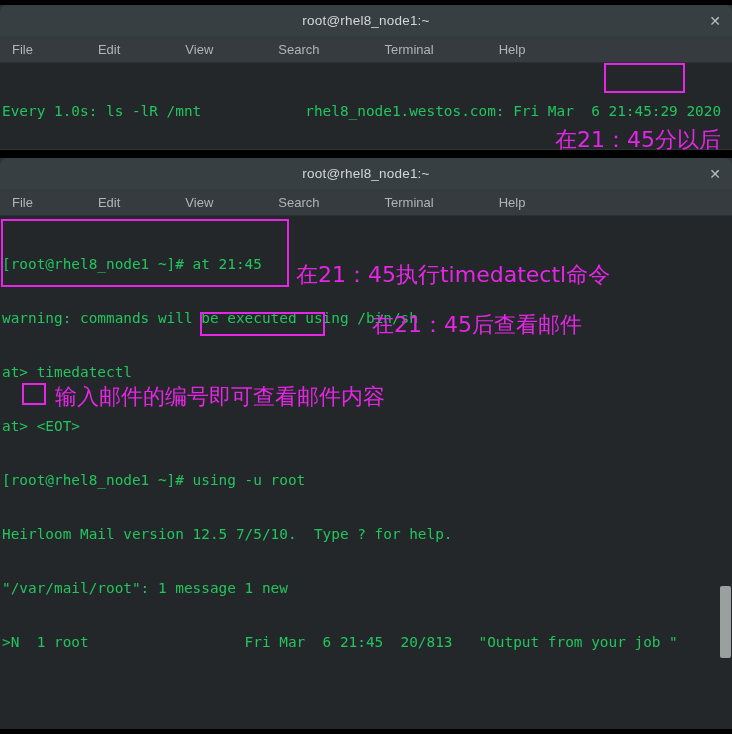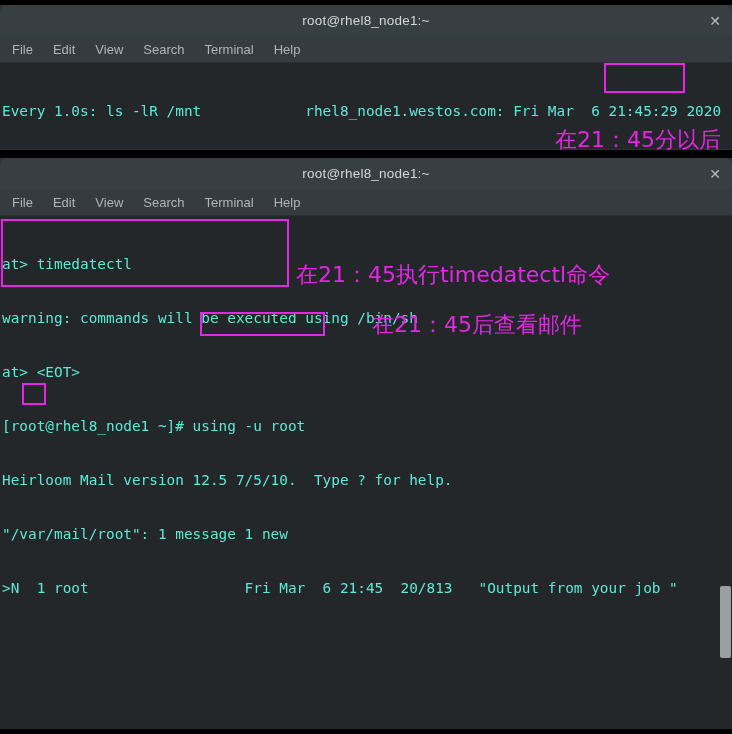--- a/index.html
+++ b/index.html
@@ -57,32 +57,33 @@
     cursor: pointer;
   }
 
   .menubar {
     height: 26px;
     background: #353b3e;
     display: flex;
     align-items: center;
     padding-left: 12px;
     border-bottom: 1px solid #2b3133;
+    gap: 45px;
   }
   .menu-item {
     color: #b0b6b7;
     font-family: "Liberation Sans", sans-serif;
     font-size: 13px;
     margin-right: 20px;
     cursor: pointer;
   }
 
   .term-body {
     background: #232729;
-    color: #5eead4;
+    color: #22c55e;
     font-family: "DejaVu Sans Mono", "Liberation Mono", monospace;
     font-size: 14.4px;
     line-height: 18px;
     padding: 3px 0 0 2px;
     white-space: pre;
     overflow: hidden;
     position: relative;
   }
   .term-body .line {
     height: 18px;
@@ -170,22 +171,23 @@
     <div class="menubar">
       <span class="menu-item">File</span>
       <span class="menu-item">Edit</span>
       <span class="menu-item">View</span>
       <span class="menu-item">Search</span>
       <span class="menu-item">Terminal</span>
       <span class="menu-item">Help</span>
     </div>
 
     <div class="term-body">
+      <div class="line">[root@rhel8_node1 ~]# at 21:45</div>
+      <div class="line">warning: commands will be executed using /bin/sh</div>
       <div class="line">at&gt; timedatectl</div>
-      <div class="line">warning: commands will be executed using /bin/sh</div>
       <div class="line">at&gt; &lt;EOT&gt;</div>
       <div class="line">[root@rhel8_node1 ~]# using -u root</div>
       <div class="line">Heirloom Mail version 12.5 7/5/10.  Type ? for help.</div>
       <div class="line">"/var/mail/root": 1 message 1 new</div>
       <div class="line">&gt;N  1 root                  Fri Mar  6 21:45  20/813   "Output from your job "</div>
       
       
       
       
       
@@ -212,14 +214,15 @@
   <div class="ann-box" style="left:604px;top:63px;width:81px;height:30px;"></div>
   <div class="ann-text" style="left:555px;top:129px;">在21：45分以后</div>
 
   <div class="ann-box" style="left:1px;top:219px;width:288px;height:68px;"></div>
   <div class="ann-text" style="left:296px;top:264px;">在21：45执行timedatectl命令</div>
 
   <div class="ann-box" style="left:200px;top:312px;width:125px;height:24px;"></div>
   <div class="ann-text" style="left:332px;top:314px;margin-left:40px;">在21：45后查看邮件</div>
 
   <div class="ann-box" style="left:22px;top:383px;width:24px;height:22px;"></div>
+  <div class="ann-text" style="left:55px;top:386px;">输入邮件的编号即可查看邮件内容</div>
 
 </div>
 
 </body></html>

